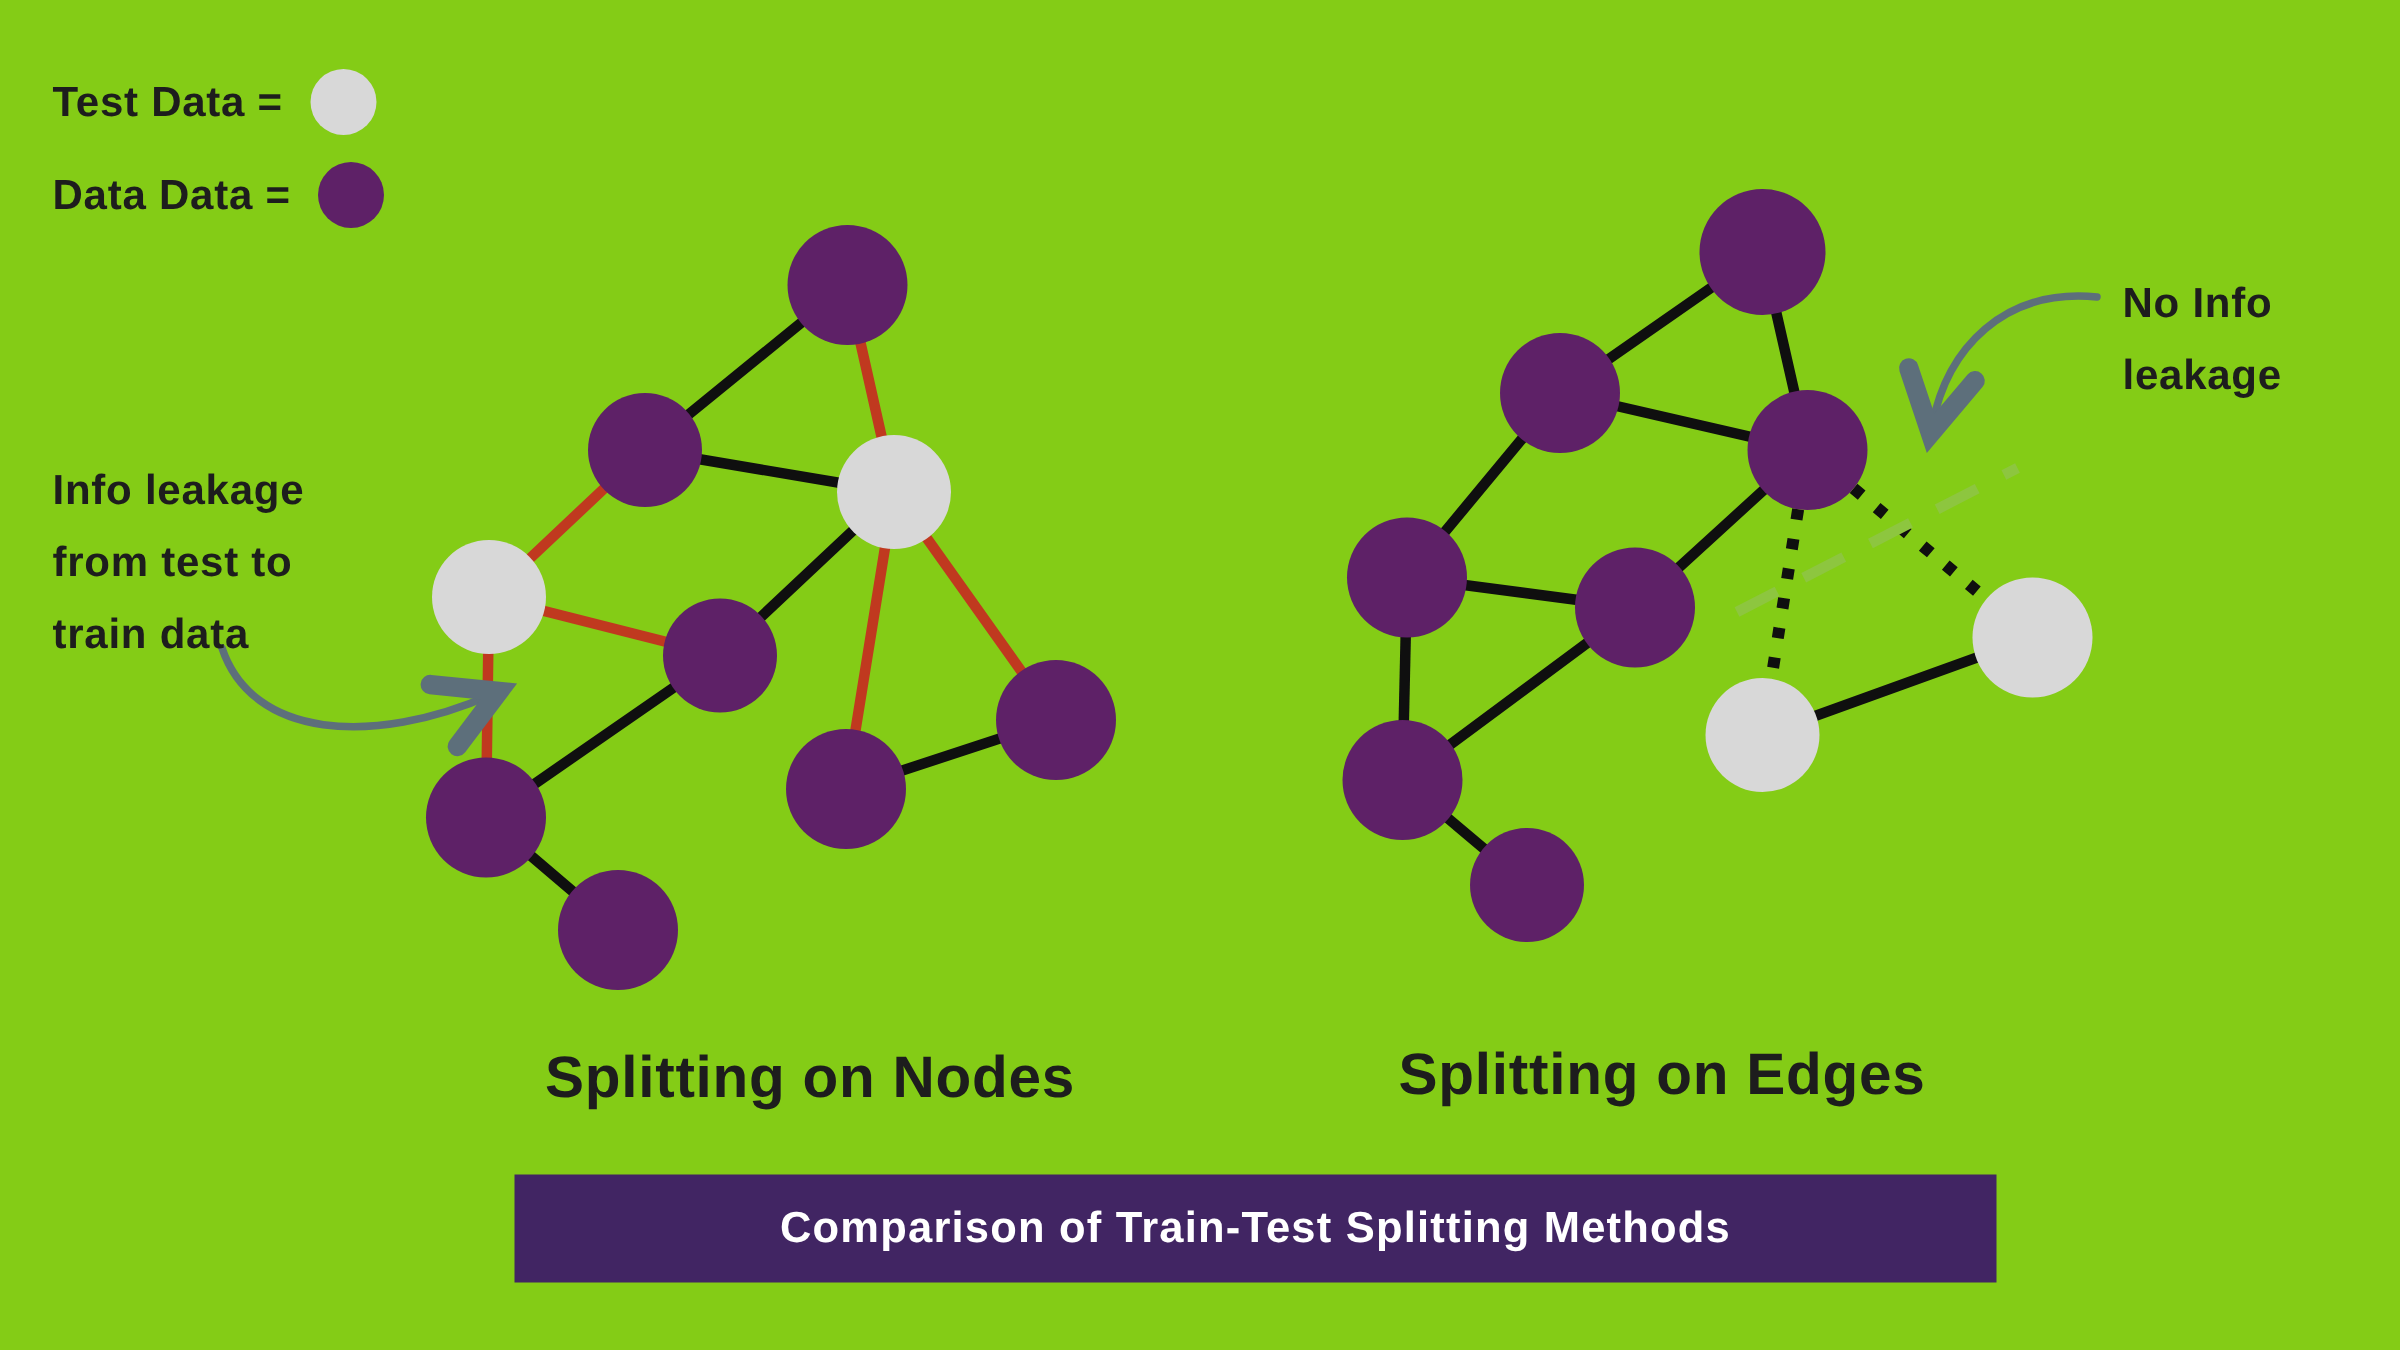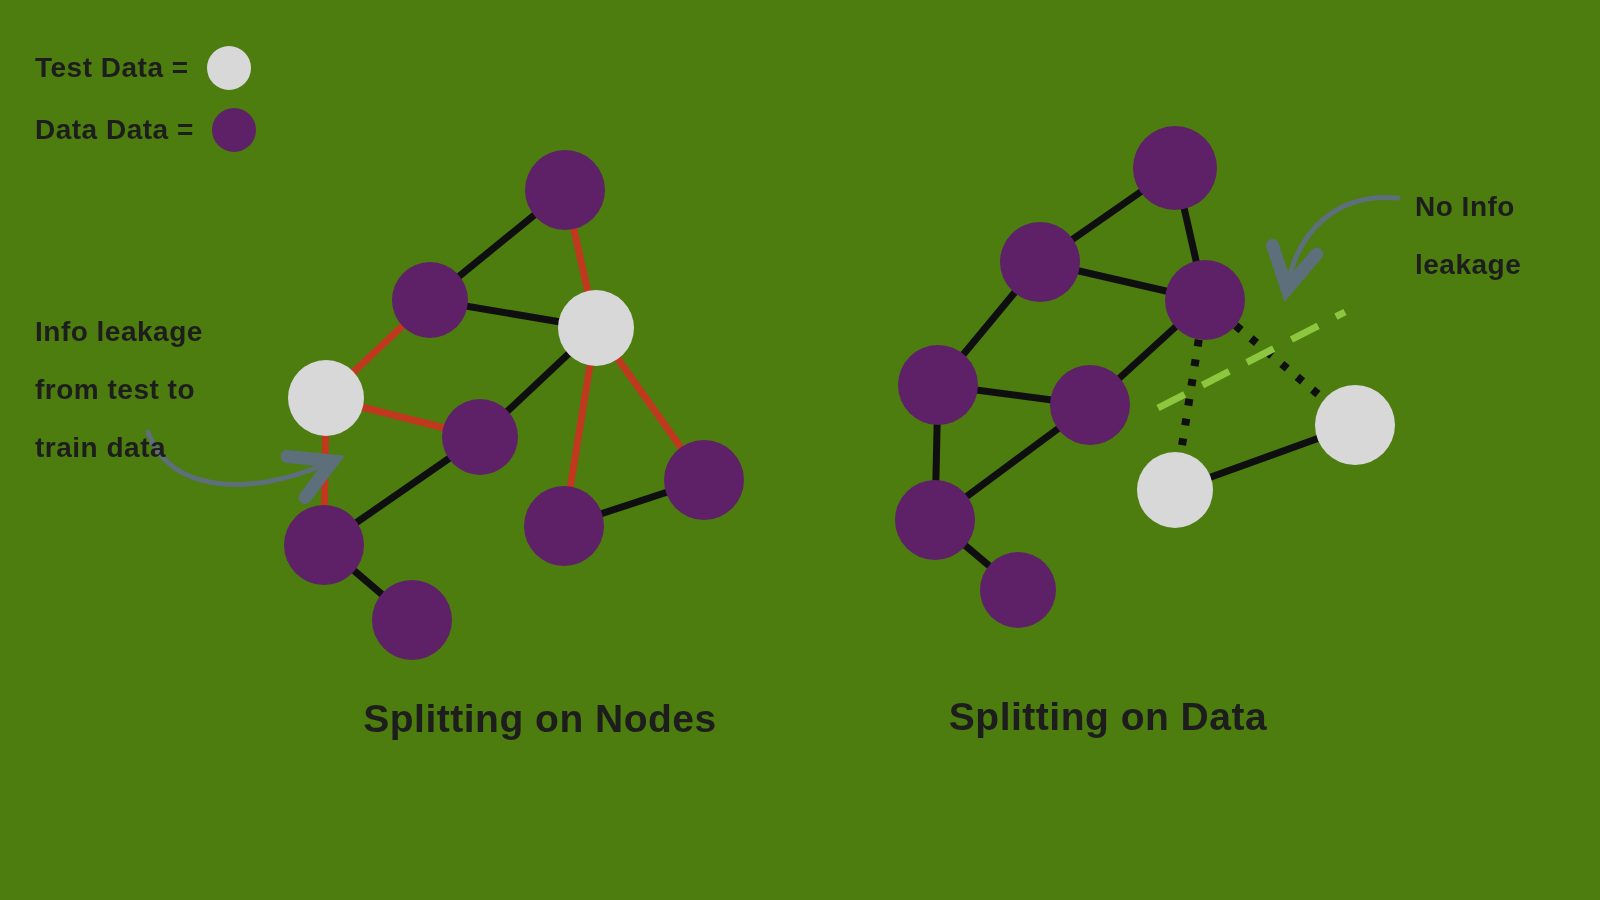--- a/index.html
+++ b/index.html
@@ -1,30 +1,30 @@
 <!DOCTYPE html>
 <html><head>
 <meta charset="utf-8">
 <style>
   html,body{margin:0;padding:0;background:#ffffff;}
   .stage{
-    position:relative;width:1600px;height:900px;background:#4d7c0f;overflow:hidden;
+    position:relative;width:1600px;height:900px;background:#84cc16;overflow:hidden;
     font-family:"Liberation Sans", sans-serif;color:#1d1d1d;
   }
   .stage svg{position:absolute;left:0;top:0;z-index:1;}
   .txt{position:absolute;z-index:2;font-weight:bold;letter-spacing:.5px;}
 
   .legend{left:35px;top:45px;display:flex;flex-direction:column;gap:16px;}
   .legend-row{display:flex;align-items:center;gap:18px;height:46px;}
   .legend-label{font-size:28px;}
   .legend-dot{width:44px;height:44px;border-radius:50%;display:inline-block;}
   .legend-dot--test{background:#d8d8d8;}
   .legend-dot--train{background:#5e2167;}
 
-  .annotation{font-size:28px;line-height:58px;white-space:pre-line;}
+  .annotation{font-size:28px;line-height:48px;white-space:pre-line;}
   .annotation--left{left:35px;top:303px;}
   .annotation--right{left:1415px;top:178px;}
 
   .caption{font-size:39px;text-align:center;width:500px;}
   .caption--left{left:290px;top:697px;}
   .caption--right{left:858px;top:695px;}
 
   .banner{
     left:343px;top:783px;width:988px;height:72px;background:#412563;
     display:flex;align-items:center;justify-content:center;
@@ -108,16 +108,19 @@
 
   <div class="txt annotation annotation--left">Info leakage
 from test to
 train data</div>
 
   <div class="txt annotation annotation--right">No Info
 leakage</div>
 
   <div class="txt caption caption--left">Splitting on Nodes</div>
 
-  <div class="txt caption caption--right">Splitting on Data</div>
+  <div class="txt caption caption--right">Splitting on Edges</div>
 
+  <div class="txt banner">
+    <span>Comparison of Train-Test Splitting Methods</span>
+  </div>
 
 </div>
 
 </body></html>

